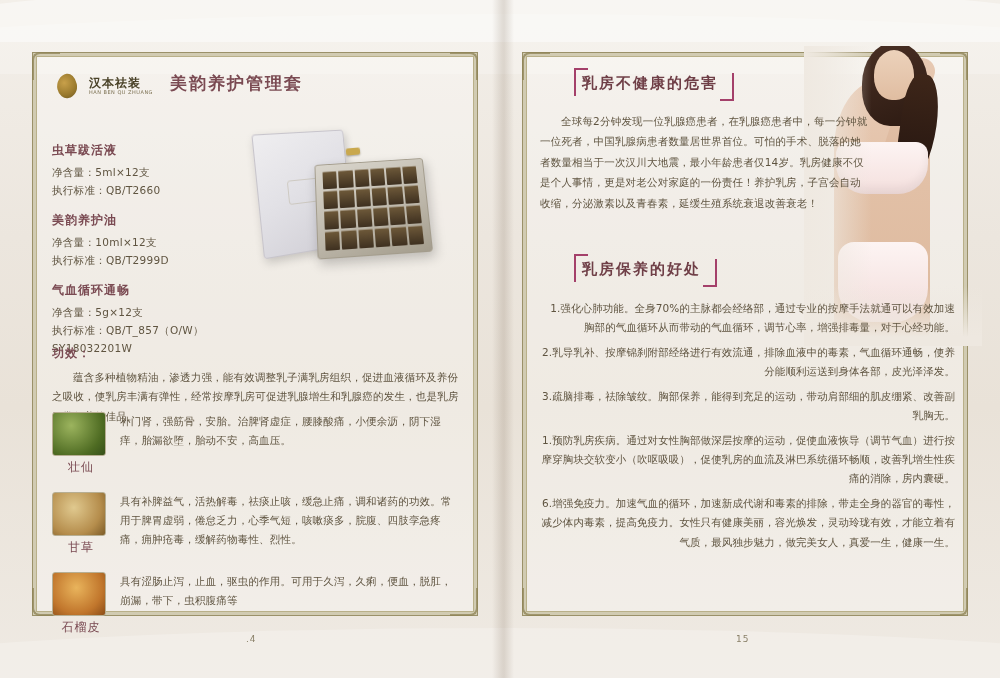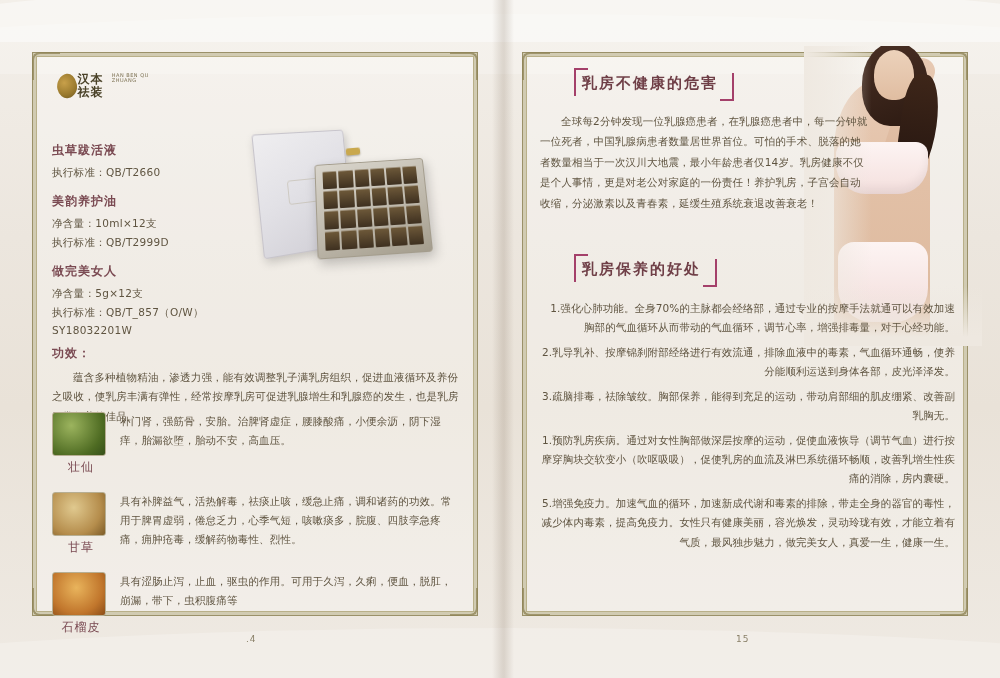--- a/index.html
+++ b/index.html
@@ -51,21 +51,21 @@
 
   
   .logo-box{position:absolute;left:50px;top:66px;width:104px;height:40px;display:flex;align-items:center;gap:5px;}
   .logo-mark{width:34px;height:34px;border-radius:50%;position:relative;}
   .logo-mark:before{
     content:"";position:absolute;left:7px;top:5px;width:20px;height:24px;
     background:radial-gradient(circle at 40% 35%, #c8a04a 0%, #9a7a2e 60%, #6d5720 100%);
     border-radius:60% 40% 55% 45% / 55% 50% 50% 45%;
     transform:rotate(-12deg);
   }
-  .logo-text{display:flex;flex-direction:row;line-height:1.1;}
+  .logo-text{display:flex;flex-direction:column;line-height:1.1;}
   .logo-cn{font-size:12px;font-weight:bold;color:#4a4228;letter-spacing:1px;}
   .logo-en{font-size:5px;color:#7c7152;letter-spacing:.5px;}
 
   .prod-title{
     position:absolute;left:170px;top:72px;
     font-size:17px;font-weight:bold;color:#7a4a52;letter-spacing:2px;
   }
 
   .spec-list{position:absolute;left:52px;top:142px;width:190px;color:#5a4d35;}
   .spec-group{margin-bottom:12px;}
@@ -210,33 +210,35 @@
     </div>
 
     <div class="logo-box">
       <div class="logo-mark"></div>
       <div class="logo-text">
         <span class="logo-cn">汉本祛装</span>
         <span class="logo-en">HAN BEN QU ZHUANG</span>
       </div>
     </div>
 
+    <div class="prod-title">美韵养护管理套</div>
 
     <div class="spec-list">
       <div class="spec-group">
         <div class="spec-name">虫草跋活液</div>
+        <div class="spec-line">净含量：5ml×12支</div>
         <div class="spec-line">执行标准：QB/T2660</div>
       </div>
       <div class="spec-group">
         <div class="spec-name">美韵养护油</div>
         <div class="spec-line">净含量：10ml×12支</div>
         <div class="spec-line">执行标准：QB/T2999D</div>
       </div>
       <div class="spec-group">
-        <div class="spec-name">做完美女人</div>
+        <div class="spec-name">气血循环通畅</div>
         <div class="spec-line">净含量：5g×12支</div>
         <div class="spec-line">执行标准：QB/T_857（O/W）SY18032201W</div>
       </div>
     </div>
 
     <div class="photo">
       <div class="box-lid"></div>
       <div class="box-base">
         <div class="vial-grid">
           <span class="vial"></span>
@@ -325,21 +327,21 @@
       <div class="body">全球每2分钟发现一位乳腺癌患者，在乳腺癌患者中，每一分钟就一位死者，中国乳腺病患者数量居世界首位。可怕的手术、脱落的她者数量相当于一次汉川大地震，最小年龄患者仅14岁。乳房健康不仅是个人事情，更是对老公对家庭的一份责任！养护乳房，子宫会自动收缩，分泌激素以及青春素，延缓生殖系统衰退改善衰老！</div>
     </div>
 
     <div class="sec" id="sec2">
       <div class="sec-head">乳房保养的好处</div>
       <div class="list">
         <div class="num-item">1.强化心肺功能。全身70%的主脉都会经络部，通过专业的按摩手法就通可以有效加速胸部的气血循环从而带动的气血循环，调节心率，增强排毒量，对于心经功能。</div>
         <div class="num-item">2.乳导乳补、按摩锦刹附部经络进行有效流通，排除血液中的毒素，气血循环通畅，使养分能顺利运送到身体各部，皮光泽泽发。</div>
         <div class="num-item">3.疏脑排毒，祛除皱纹。胸部保养，能得到充足的运动，带动肩部细的肌皮绷紧、改善副乳胸无。</div>
         <div class="num-item">1.预防乳房疾病。通过对女性胸部做深层按摩的运动，促使血液恢导（调节气血）进行按摩穿胸块交软变小（吹呕吸吸），促使乳房的血流及淋巴系统循环畅顺，改善乳增生性疾痛的消除，房内囊硬。</div>
-        <div class="num-item">5.增强免疫力。加速气血的循环，加速新成代谢和毒素的排除，带走全身的器官的毒性，减少体内毒素，提高免疫力。女性只有健康美丽，容光焕发，灵动玲珑有效，才能立着有气质，最风独步魅力，做完美女人，真爱一生，健康一生。</div>
+        <div class="num-item">6.增强免疫力。加速气血的循环，加速新成代谢和毒素的排除，带走全身的器官的毒性，减少体内毒素，提高免疫力。女性只有健康美丽，容光焕发，灵动玲珑有效，才能立着有气质，最风独步魅力，做完美女人，真爱一生，健康一生。</div>
       </div>
     </div>
 
     <div class="page-num">15</div>
   </div>
 
   <div class="gutter"></div>
 </div>
 
 </body></html>

